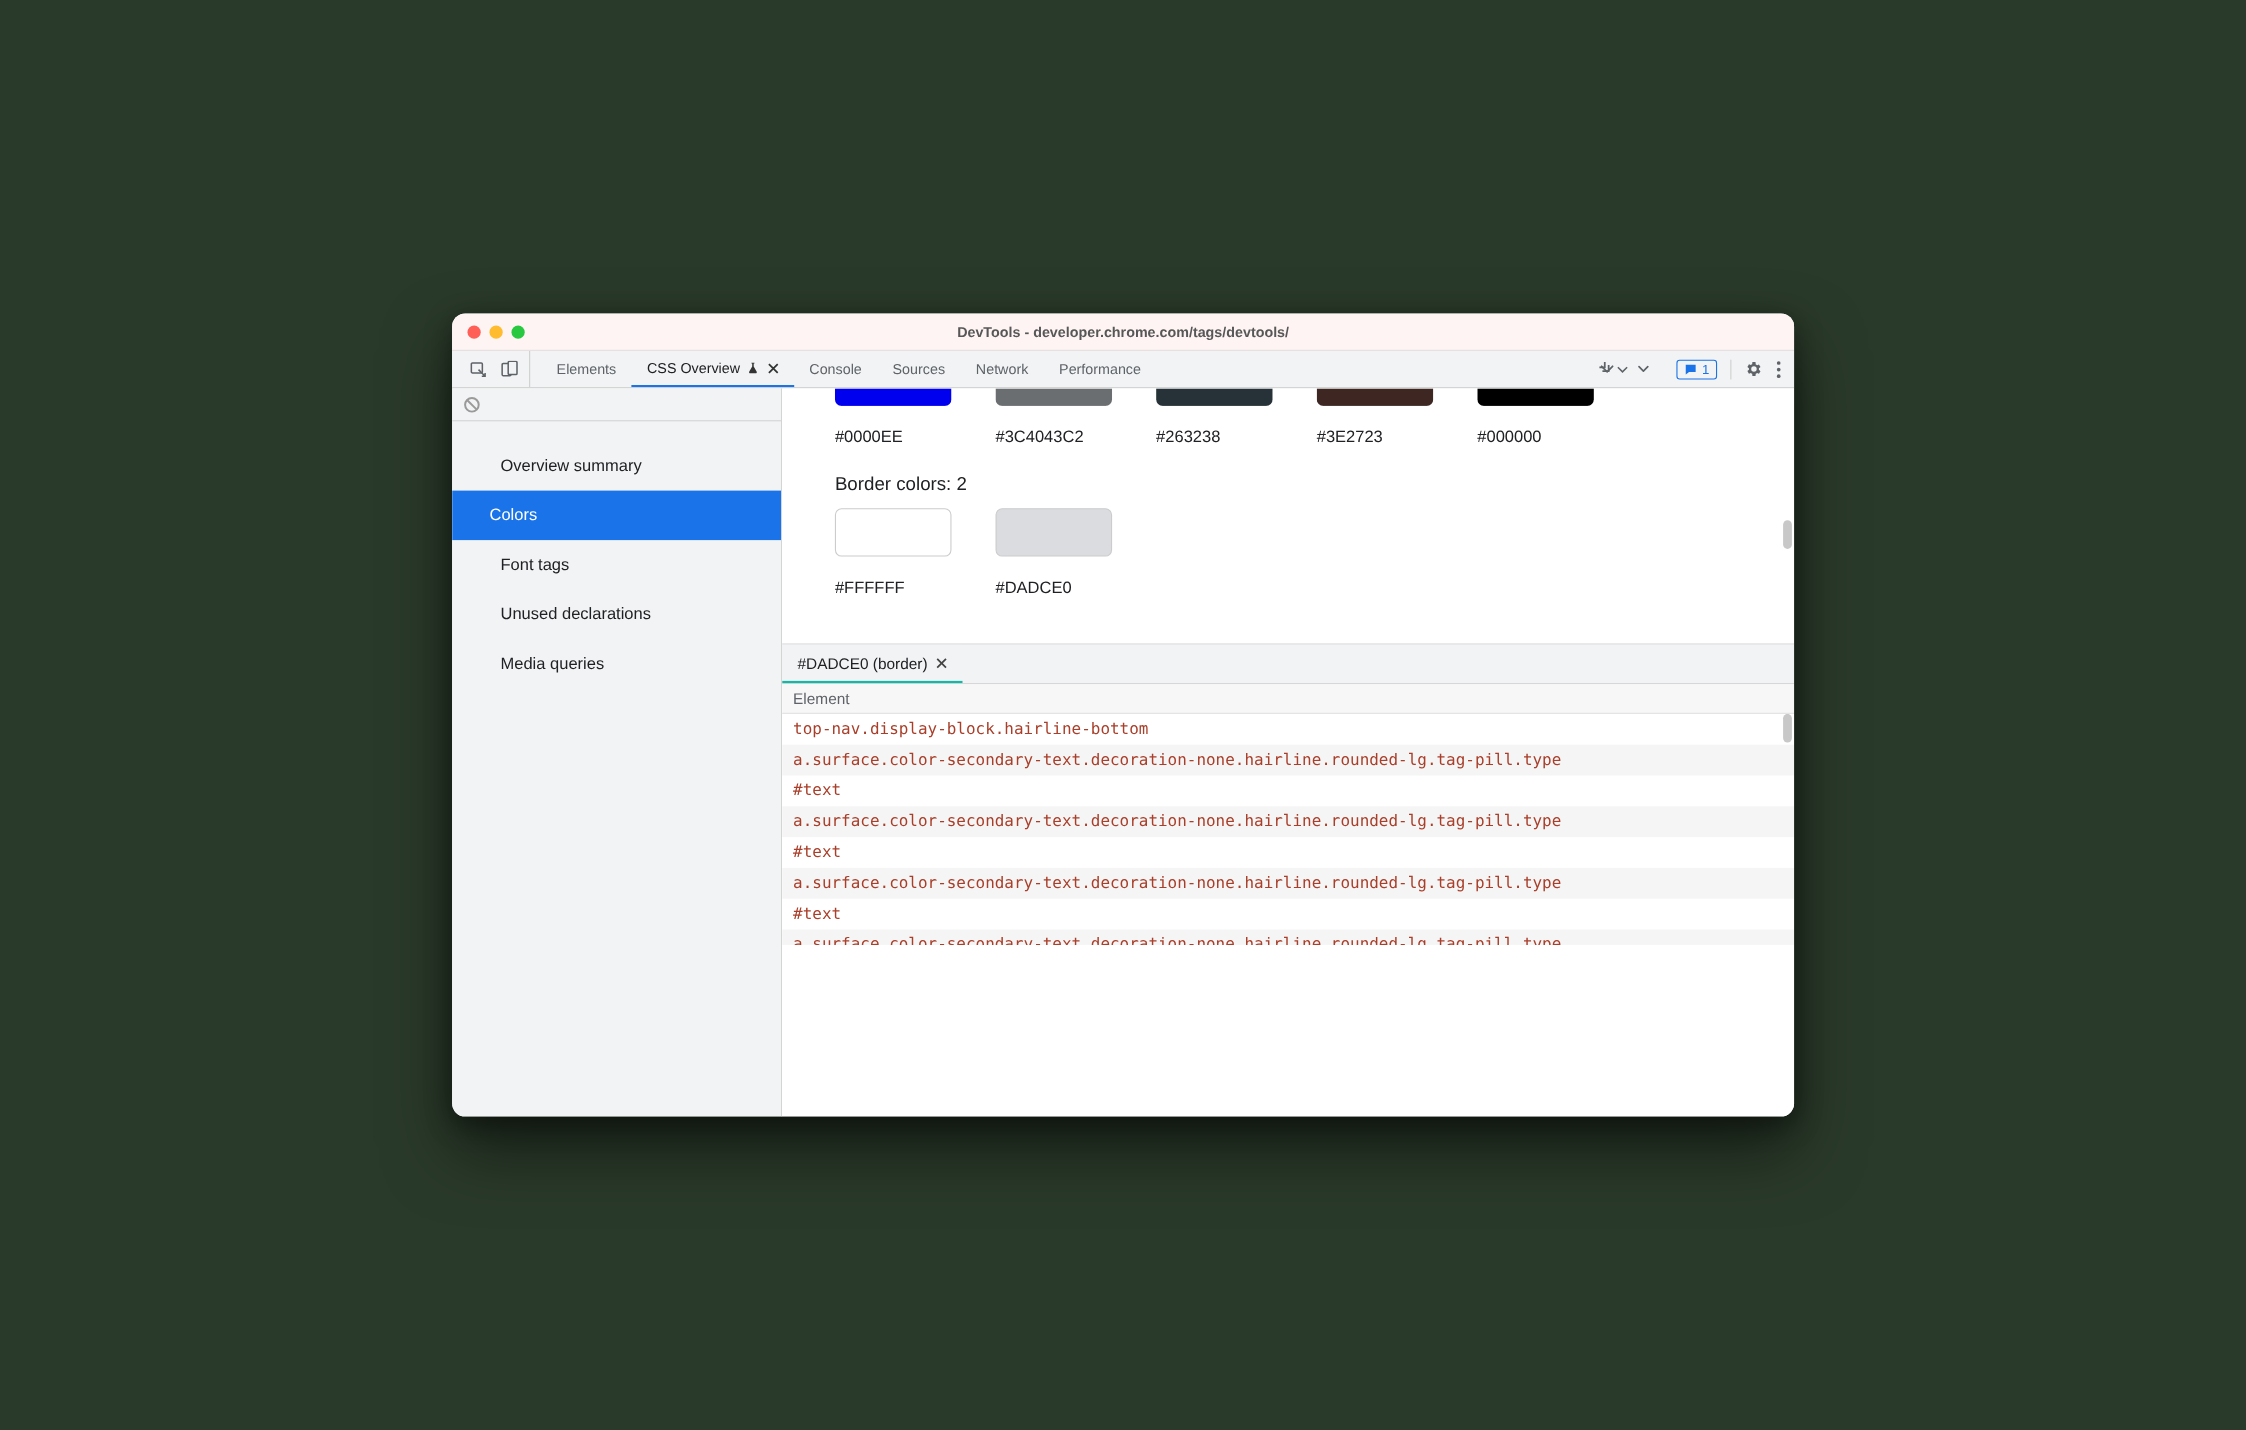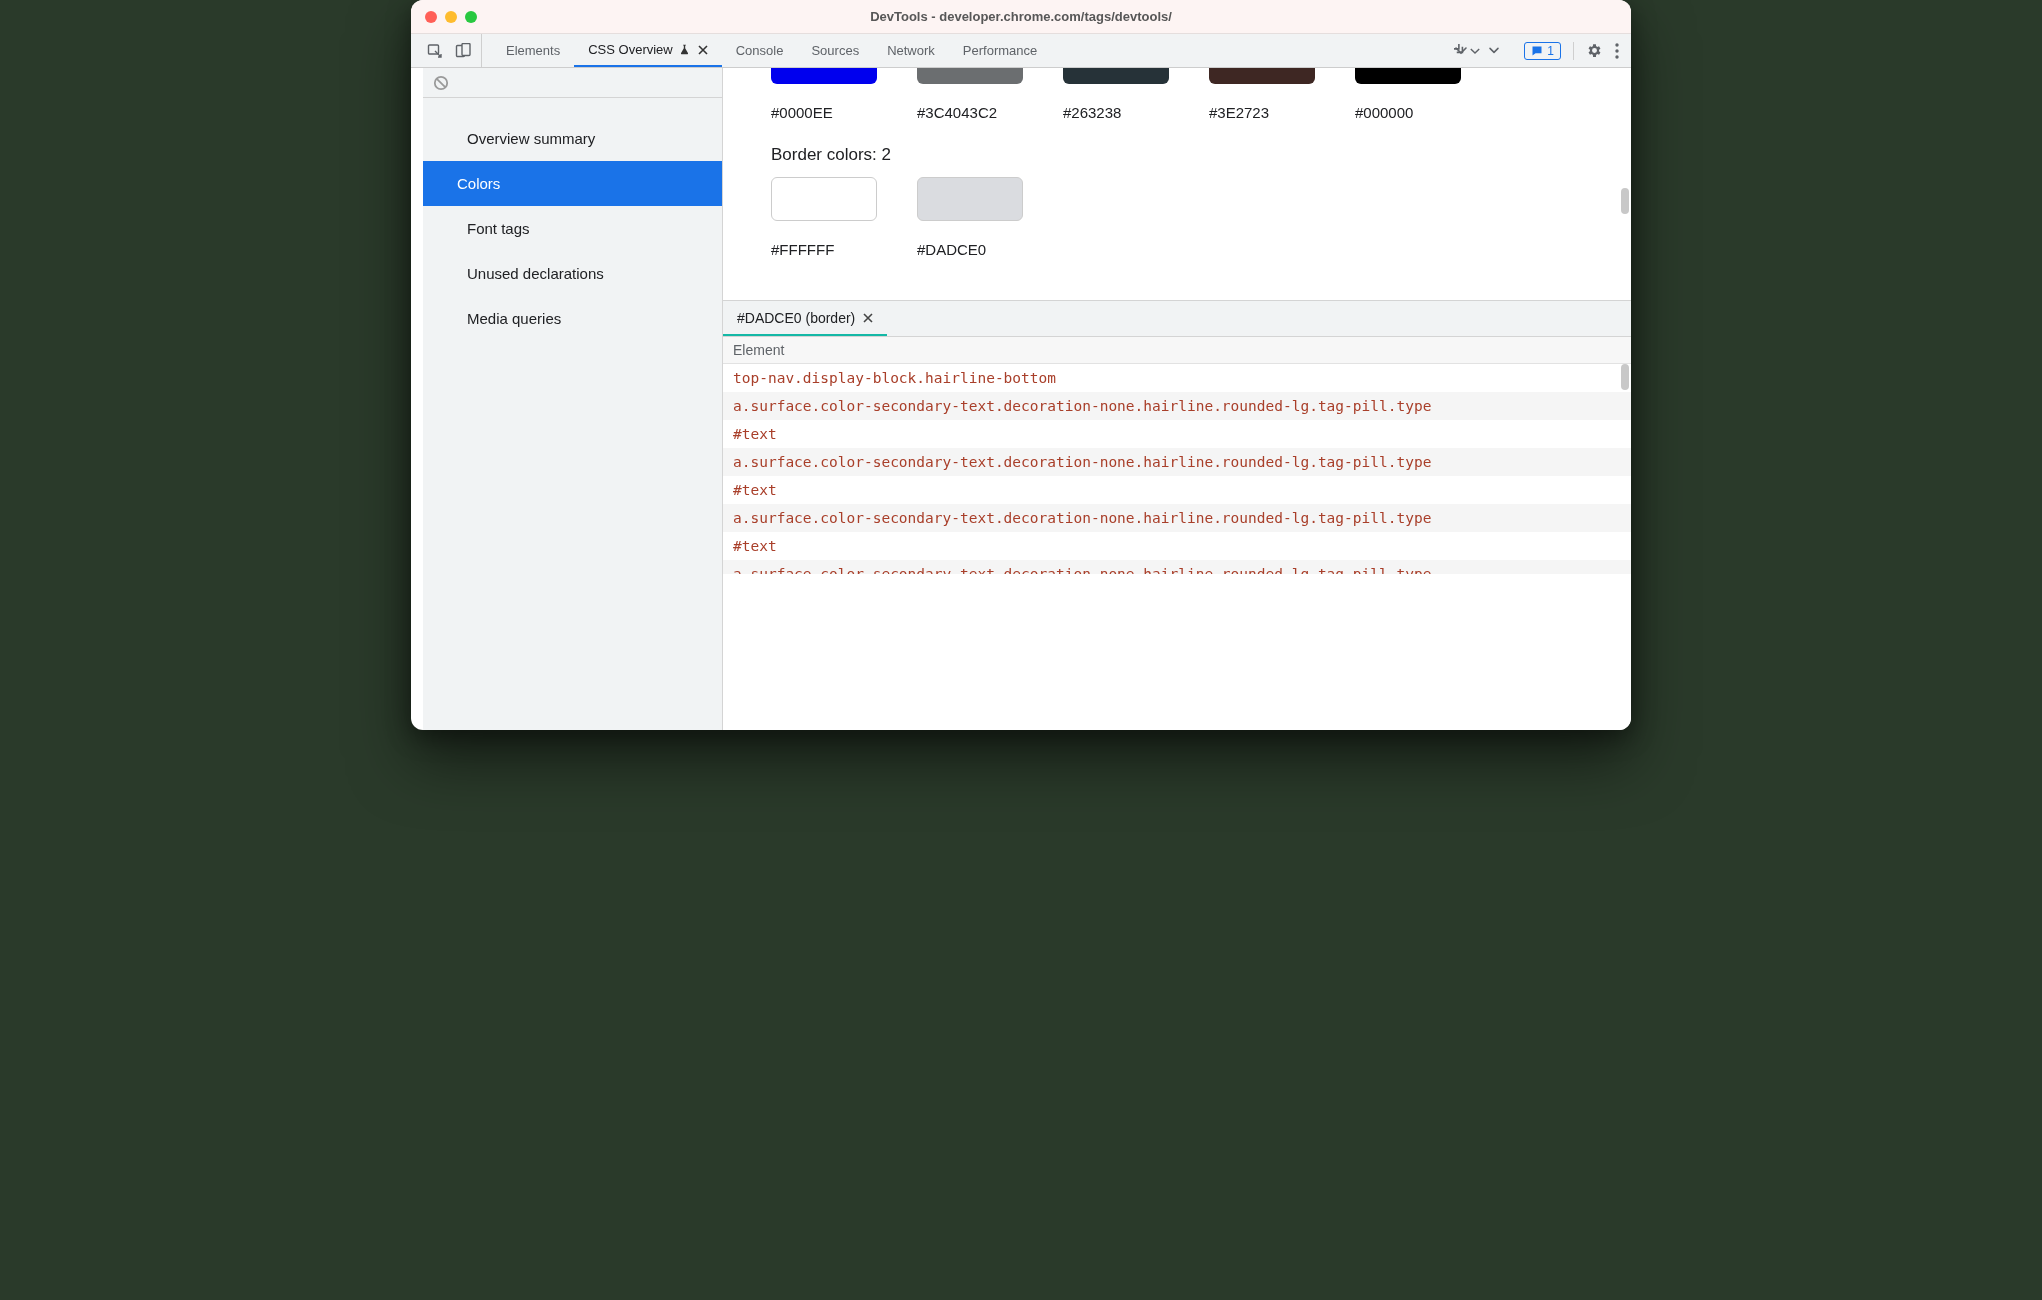--- a/index.html
+++ b/index.html
@@ -2,21 +2,21 @@
 <html><head>
 <meta charset="utf-8">
 <style>
   * { box-sizing: border-box; margin: 0; padding: 0; }
   html, body { width: 2042px; height: 1300px; background: #2a3a2a; font-family: -apple-system, "Helvetica Neue", Arial, sans-serif; }
   
   .frame-wrapper {
     width: 2042px;
     height: 1300px;
     display: flex;
-    align-items: flex-start;
+    align-items: center;
     justify-content: center;
   }
   
   .window {
     width: 1220px;
     height: 730px;
     background: #fff;
     border-radius: 12px;
     overflow: hidden;
     box-shadow: 0 30px 60px rgba(0,0,0,0.5), 0 6px 24px rgba(0,0,0,0.4);
@@ -126,21 +126,20 @@
     overflow: hidden;
   }
   
   
   .sidebar {
     width: 300px;
     background: #f1f3f4;
     border-right: 1px solid #d4d4d4;
     display: flex;
     flex-direction: column;
-    margin-left: 12px;
   }
   .noentry-row {
     height: 30px;
     display: flex;
     align-items: center;
     padding-left: 10px;
     border-bottom: 1px solid #d4d4d4;
     color: #888;
   }
   .noentry-svg { width:16px; height:16px; }

